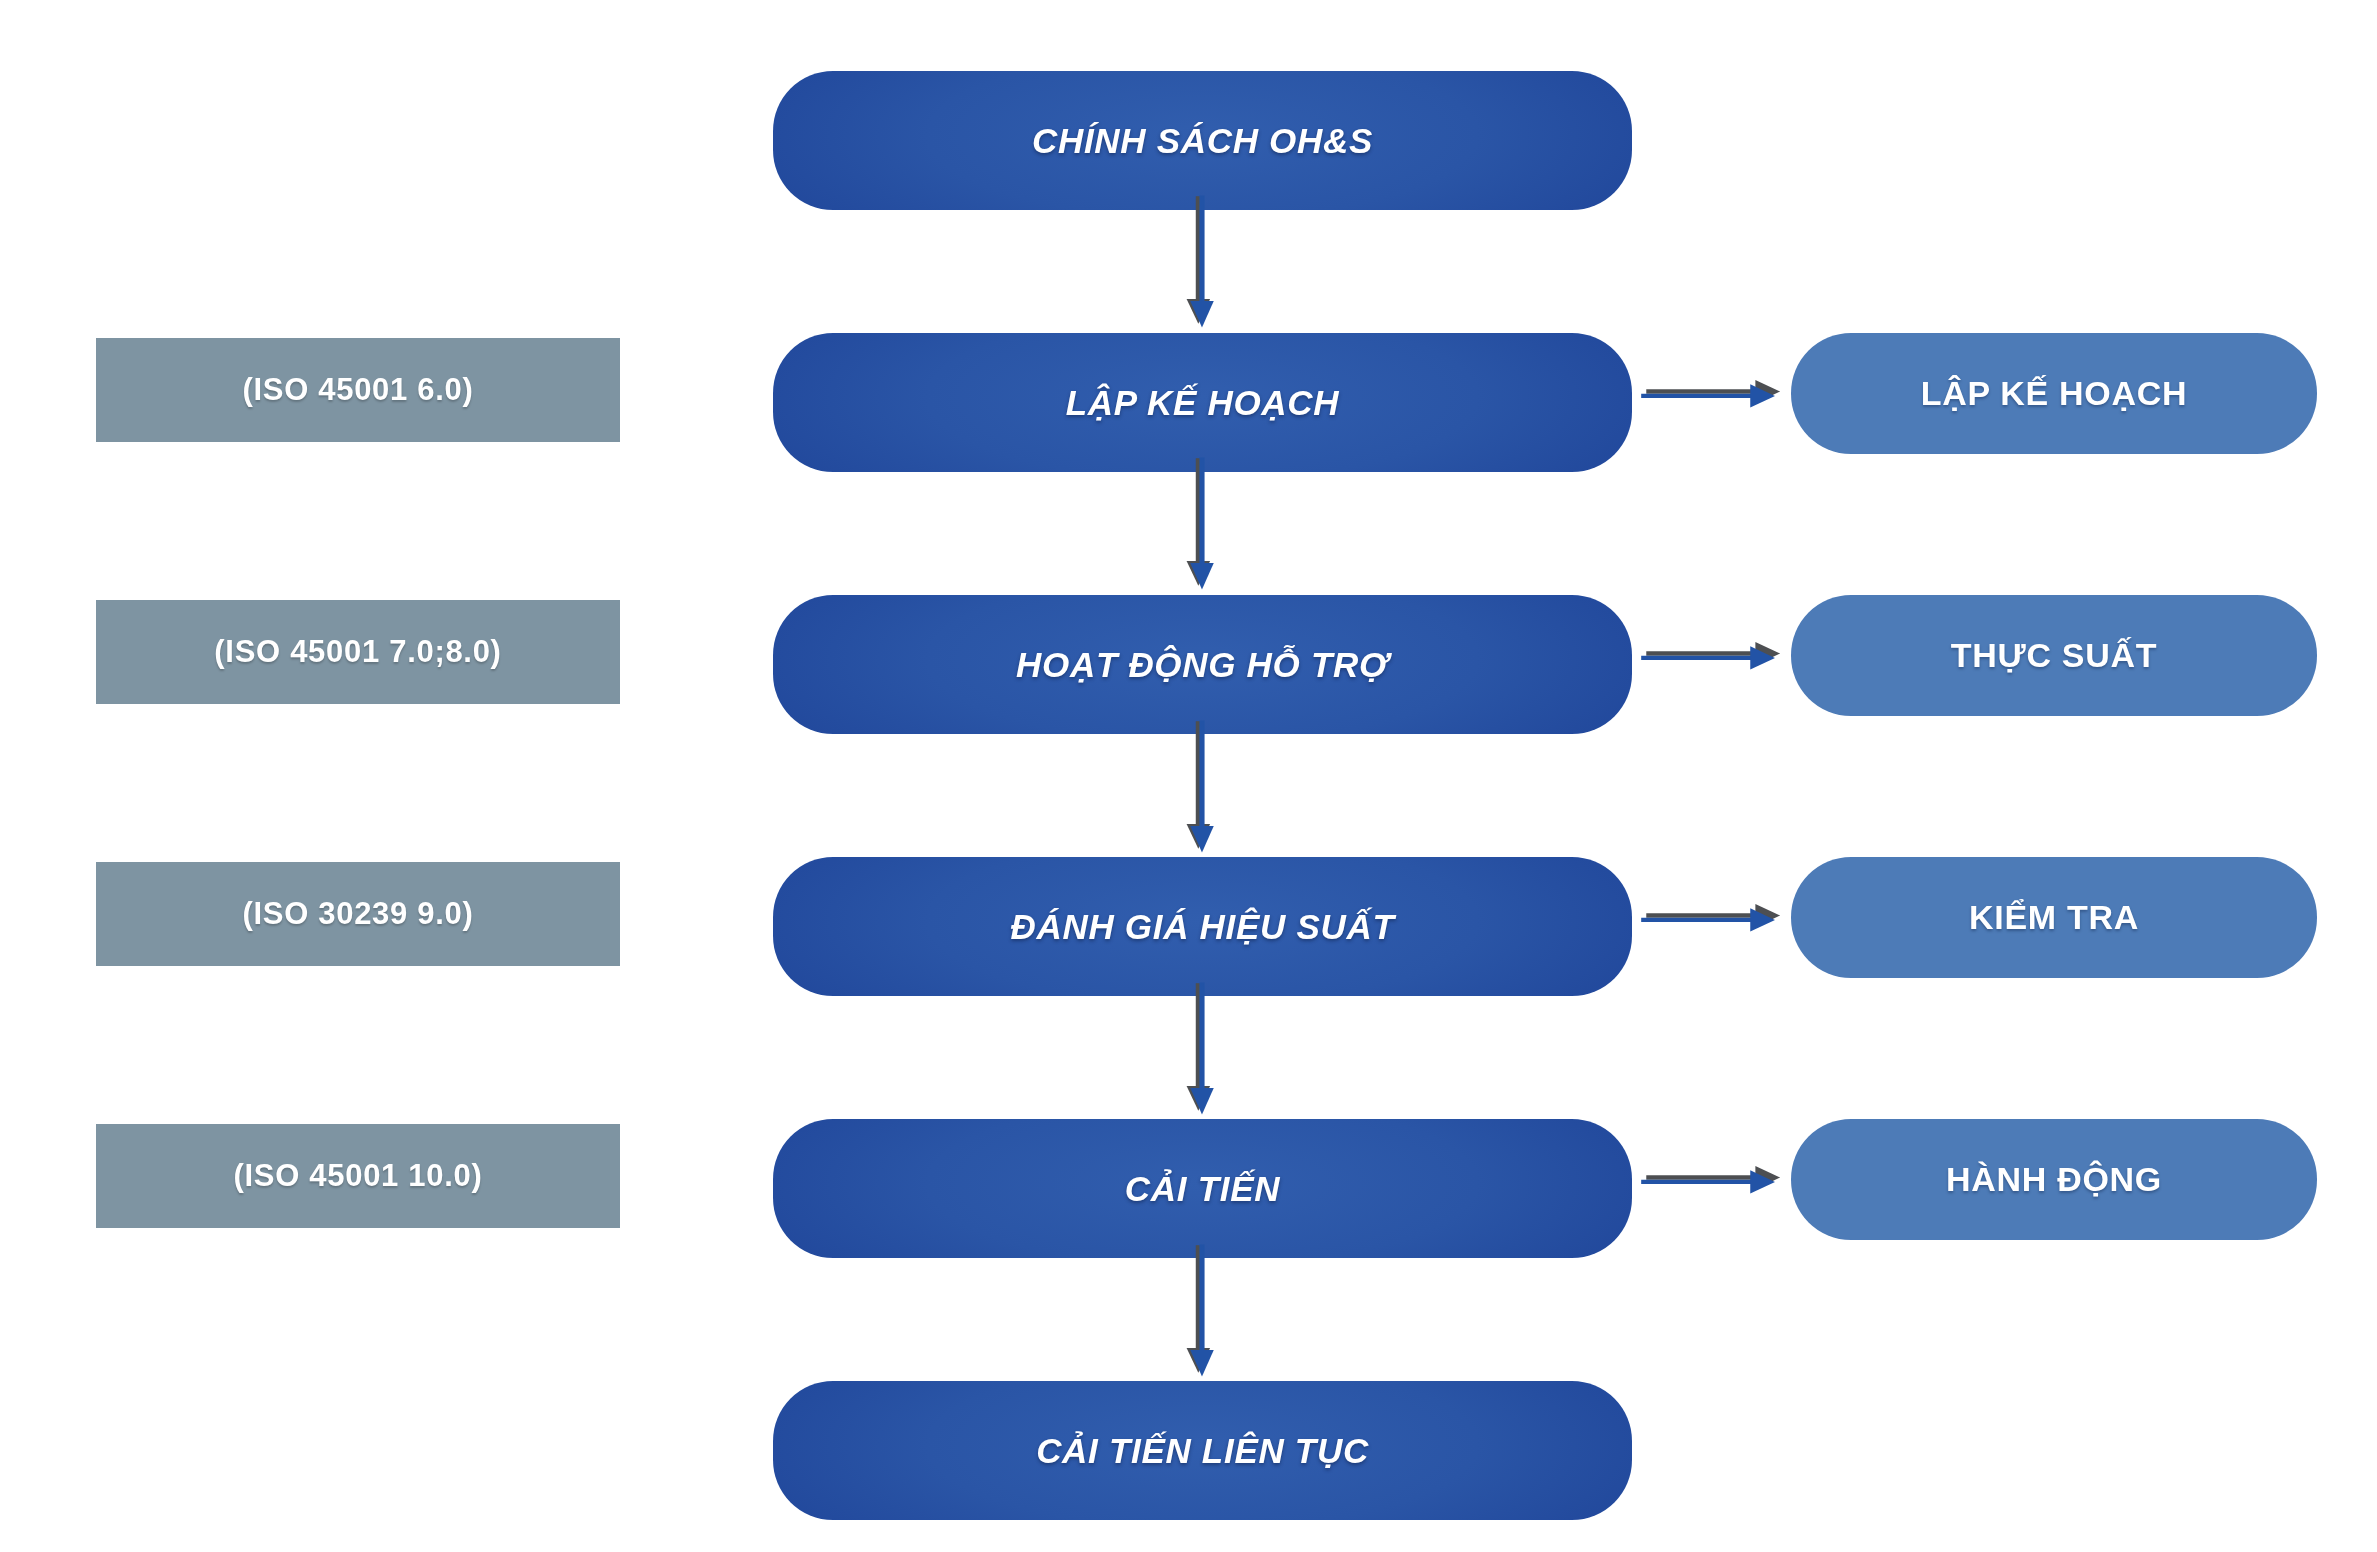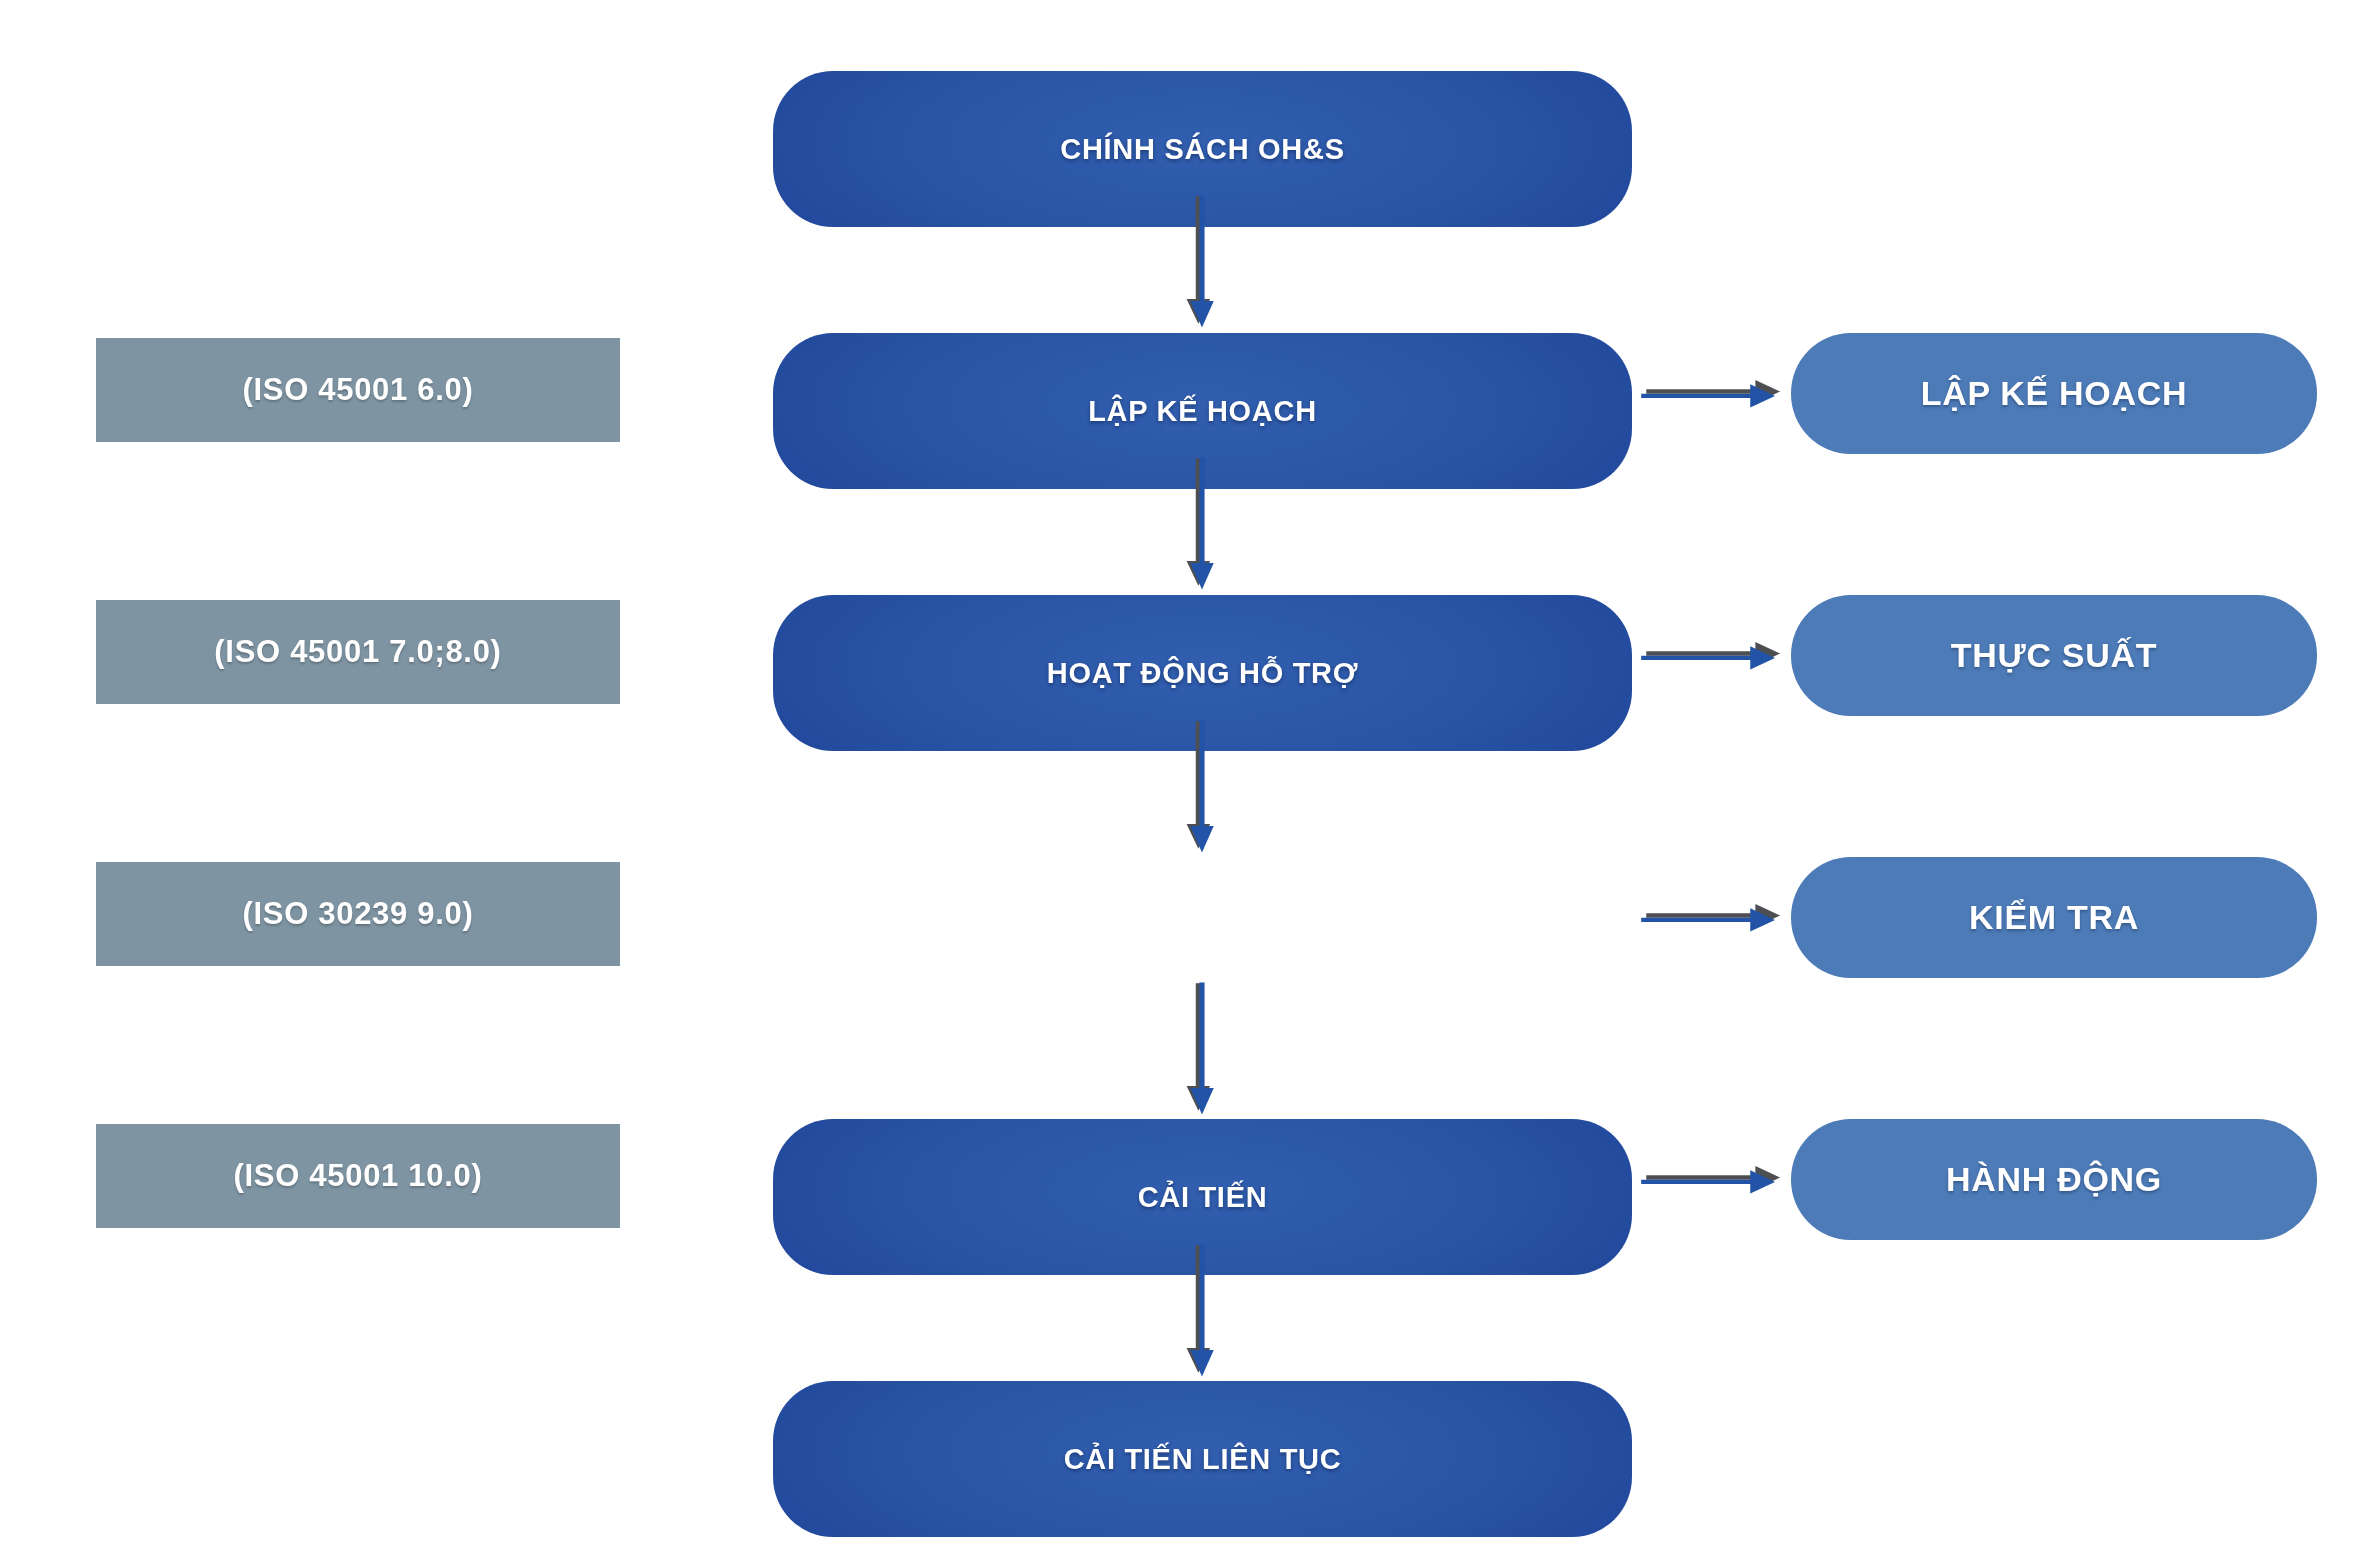--- a/index.html
+++ b/index.html
@@ -22,26 +22,27 @@
     justify-content: center;
     text-align: center;
     color: #ffffff;
     font-weight: 700;
     box-sizing: border-box;
   }
   
   .center-box {
     left: 773px;
     width: 859px;
-    height: 156px;
+    height: 139px;
     border-radius: 60px;
     background: radial-gradient(ellipse 80% 150% at 50% 46%,
                 #315eae 0%, #2a55a6 40%, #20469a 75%, #1c4093 100%);
-    font-size: 29px;
+    font-size: 35px;
     text-shadow: 0 2.2px 3.7px rgba(10, 25, 60, 0.45);
+    font-style: italic;
   }
   
   .iso-box {
     left: 96px;
     width: 524px;
     height: 104px;
     background: #7e94a2;
     font-size: 31px;
     text-shadow: 0 1.5px 2.2px rgba(0, 0, 0, 0.22);
   }
@@ -84,20 +85,23 @@
   </div>
 
   <div class="box center-box" style="top:71px">
     <span class="box-label">CHÍNH SÁCH OH&amp;S</span>
   </div>
   <div class="box center-box" style="top:333px">
     <span class="box-label">LẬP KẾ HOẠCH</span>
   </div>
   <div class="box center-box" style="top:595px">
     <span class="box-label">HOẠT ĐỘNG HỖ TRỢ</span>
+  </div>
+  <div class="box center-box" style="top:857px">
+    <span class="box-label">ĐÁNH GIÁ HIỆU SUẤT</span>
   </div>
   <div class="box center-box" style="top:1119px">
     <span class="box-label">CẢI TIẾN</span>
   </div>
   <div class="box center-box" style="top:1381px">
     <span class="box-label">CẢI TIẾN LIÊN TỤC</span>
   </div>
 
   <div class="box pdca-box" style="top:333px">
     <span class="box-label">LẬP KẾ HOẠCH</span>

